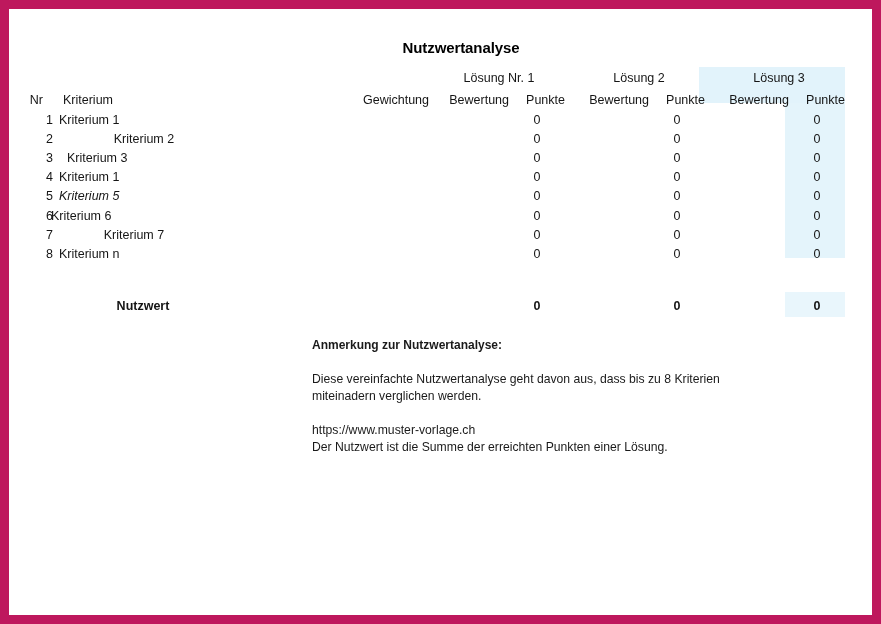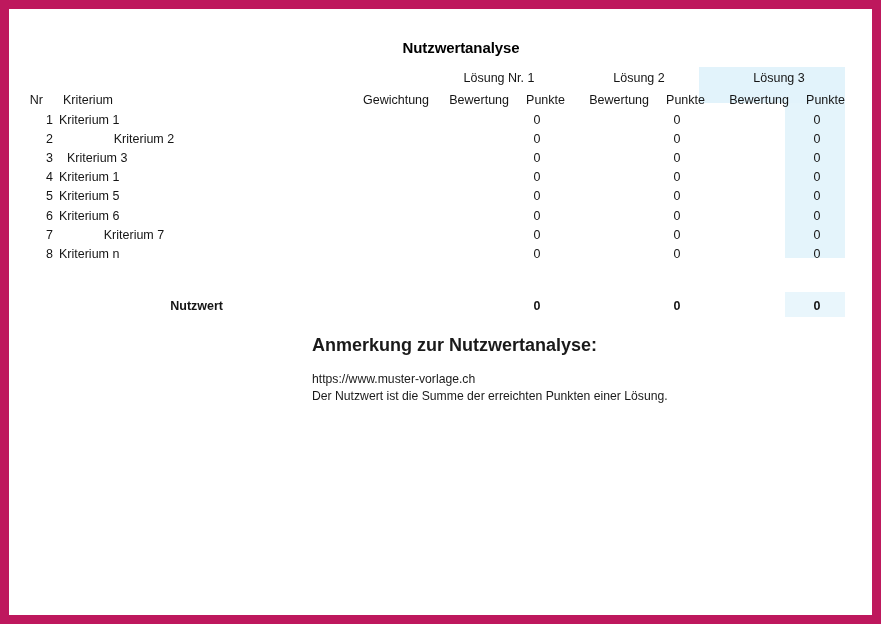--- a/index.html
+++ b/index.html
@@ -76,21 +76,21 @@
     height: 606px;
     font-size: 12.5px;
     color: #151515;
   }
   .cell {
     position: absolute;
     white-space: nowrap;
     line-height: 14px;
   }
   .c-center { text-align: center; }
-  .c-left { text-align: right; }
+  .c-left { text-align: center; }
   .bold { font-weight: bold; }
 
   
   .grp {
     position: absolute;
     top: 62px;
     text-align: center;
     font-size: 12.5px;
     line-height: 14px;
     white-space: nowrap;
@@ -111,21 +111,21 @@
     position: absolute;
     left: 303px;
     top: 328px;
     width: 470px;
     font-size: 12.2px;
     color: #1a1a1a;
     line-height: 17.5px;
   }
   .notes-title {
     font-weight: bold;
-    font-size: 18px;
+    font-size: 12px;
     margin: 0 0 16px 0;
   }
   .notes p {
     margin: 0 0 16px 0;
   }
   .notes p.tight { margin-bottom: 0; }
 </style>
 </head>
 <body>
 
@@ -188,30 +188,30 @@
           <div class="cell" style="left: 14px; top: 161.3px; width: 30px; text-align: right;">4</div>
           <div class="cell" style="left: 50px; top: 161.3px; width: 170px; text-align: left;">Kriterium 1</div>
           <div class="cell" style="left: 320px; top: 161.3px; width: 100px; text-align: center;"></div>
           <div class="cell" style="left: 416px; top: 161.3px; width: 84px; text-align: center;"></div>
           <div class="cell" style="left: 500px; top: 161.3px; width: 56px; text-align: center;">0</div>
           <div class="cell" style="left: 556px; top: 161.3px; width: 84px; text-align: center;"></div>
           <div class="cell" style="left: 640px; top: 161.3px; width: 56px; text-align: center;">0</div>
           <div class="cell" style="left: 696px; top: 161.3px; width: 84px; text-align: center;"></div>
           <div class="cell" style="left: 780px; top: 161.3px; width: 56px; text-align: center;">0</div>
           <div class="cell" style="left: 14px; top: 180.4px; width: 30px; text-align: right;">5</div>
-          <div class="cell" style="left: 50px; top: 180.4px; width: 170px; text-align: left;">Kriterium 5</div>
+          <div class="cell" style="left: 50px; top: 180.4px; width: 170px; text-align: left; font-style: italic;">Kriterium 5</div>
           <div class="cell" style="left: 320px; top: 180.4px; width: 100px; text-align: center;"></div>
           <div class="cell" style="left: 416px; top: 180.4px; width: 84px; text-align: center;"></div>
           <div class="cell" style="left: 500px; top: 180.4px; width: 56px; text-align: center;">0</div>
           <div class="cell" style="left: 556px; top: 180.4px; width: 84px; text-align: center;"></div>
           <div class="cell" style="left: 640px; top: 180.4px; width: 56px; text-align: center;">0</div>
           <div class="cell" style="left: 696px; top: 180.4px; width: 84px; text-align: center;"></div>
           <div class="cell" style="left: 780px; top: 180.4px; width: 56px; text-align: center;">0</div>
           <div class="cell" style="left: 14px; top: 199.5px; width: 30px; text-align: right;">6</div>
-          <div class="cell" style="left: 50px; top: 199.5px; width: 170px; text-align: left;">Kriterium 6</div>
+          <div class="cell" style="left: 42px; top: 199.5px; width: 170px; text-align: left;">Kriterium 6</div>
           <div class="cell" style="left: 320px; top: 199.5px; width: 100px; text-align: center;"></div>
           <div class="cell" style="left: 416px; top: 199.5px; width: 84px; text-align: center;"></div>
           <div class="cell" style="left: 500px; top: 199.5px; width: 56px; text-align: center;">0</div>
           <div class="cell" style="left: 556px; top: 199.5px; width: 84px; text-align: center;"></div>
           <div class="cell" style="left: 640px; top: 199.5px; width: 56px; text-align: center;">0</div>
           <div class="cell" style="left: 696px; top: 199.5px; width: 84px; text-align: center;"></div>
           <div class="cell" style="left: 780px; top: 199.5px; width: 56px; text-align: center;">0</div>
           <div class="cell" style="left: 14px; top: 218.6px; width: 30px; text-align: right;">7</div>
           <div class="cell" style="left: 40px; top: 218.6px; width: 170px; text-align: center;">Kriterium 7</div>
           <div class="cell" style="left: 320px; top: 218.6px; width: 100px; text-align: center;"></div>
@@ -233,18 +233,19 @@
         </div>
 
       <div class="cell c-left bold" style="left:54px; top:290px; width:160px;">Nutzwert</div>
       <div class="cell c-center bold" style="left:500px; top:290px; width:56px;">0</div>
       <div class="cell c-center bold" style="left:640px; top:290px; width:56px;">0</div>
       <div class="cell c-center bold" style="left:780px; top:290px; width:56px;">0</div>
     </div>
 
     <div class="notes">
       <div class="notes-title">Anmerkung zur Nutzwertanalyse:</div>
+      <p>Diese vereinfachte Nutzwertanalyse geht davon aus, dass bis zu 8 Kriterien miteinadern verglichen werden.</p>
       <p class="tight">https://www.muster-vorlage.ch</p>
       <p class="tight">Der Nutzwert ist die Summe der erreichten Punkten einer Lösung.</p>
     </div>
 
   </div>
 </div>
 
 </body></html>

